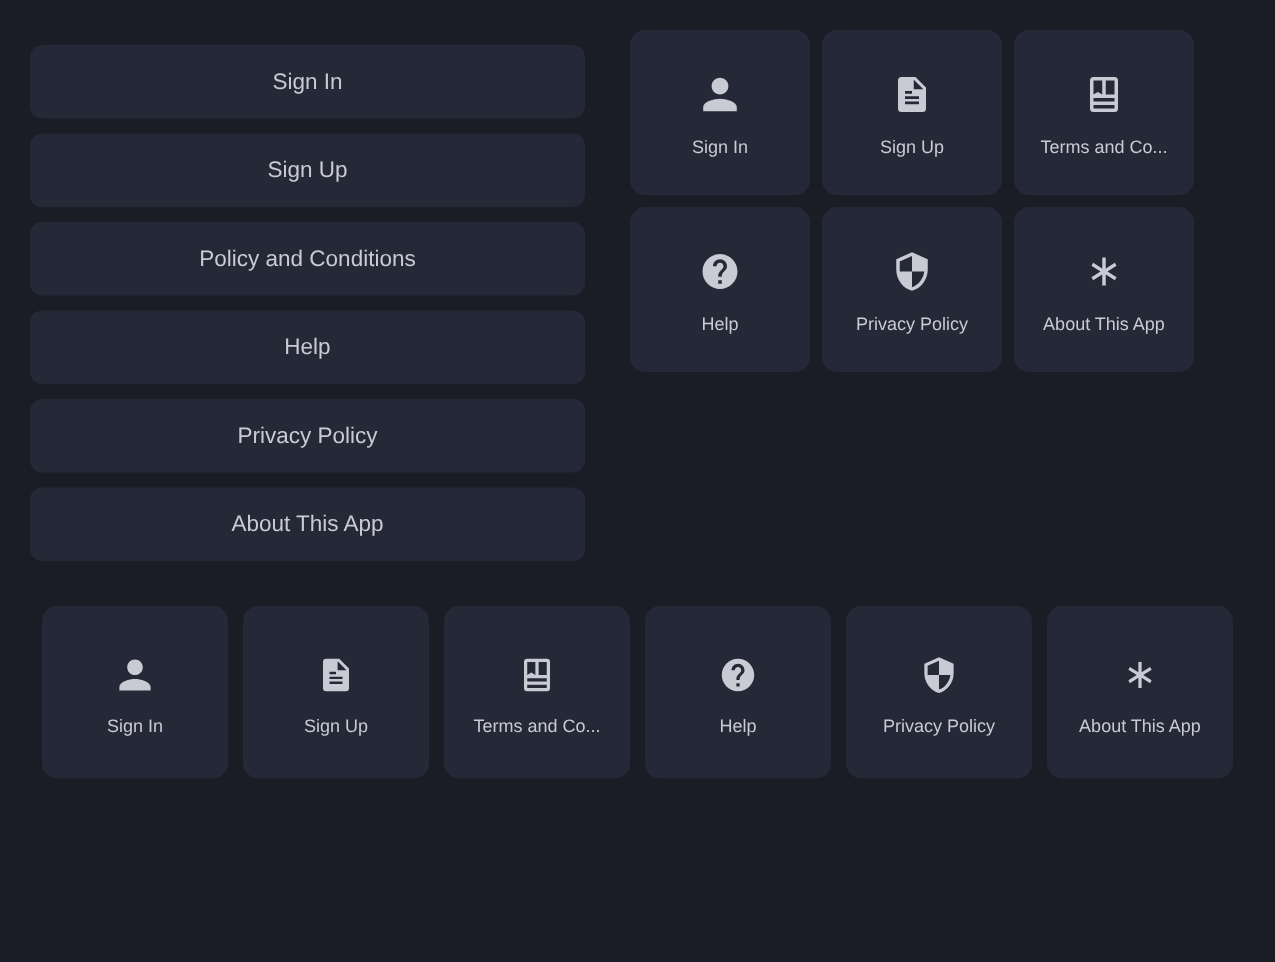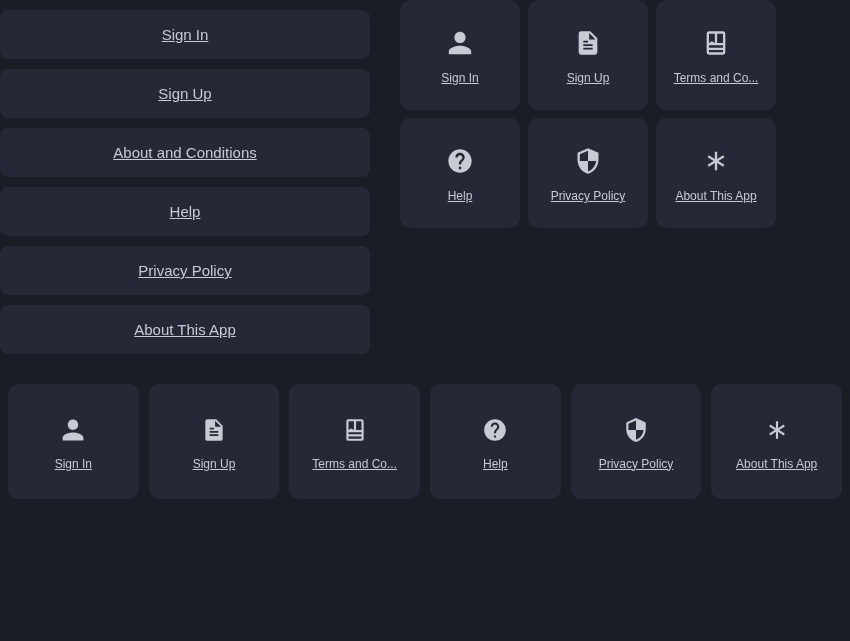--- a/index.html
+++ b/index.html
@@ -8,22 +8,22 @@
       font-family: -apple-system, BlinkMacSystemFont, 'Segoe UI', sans-serif;
       width: 850px;
       height: 641px;
       overflow: hidden;
       color: #c8cad4;
     }
 
     .main-container {
       display: flex;
       flex-direction: column;
+      padding: 20px;
       gap: 30px;
-      text-decoration: underline;
     }
 
     .top-section {
       display: flex;
       gap: 30px;
       align-items: flex-start;
     }
 
     
     .list-panel {
@@ -130,21 +130,21 @@
 </head>
 <body>
 
 <div class="main-container">
 
   <div class="top-section">
 
     <div class="list-panel">
       <button class="list-btn">Sign In</button>
       <button class="list-btn">Sign Up</button>
-      <button class="list-btn">About and Conditions</button>
+      <button class="list-btn">Policy and Conditions</button>
       <button class="list-btn">Help</button>
       <button class="list-btn">Privacy Policy</button>
       <button class="list-btn">About This App</button>
     </div>
 
     <div class="grid-panel">
 
       <div class="grid-item">
         <span class="icon">
           <svg width="28" height="28" viewBox="0 0 24 24">

